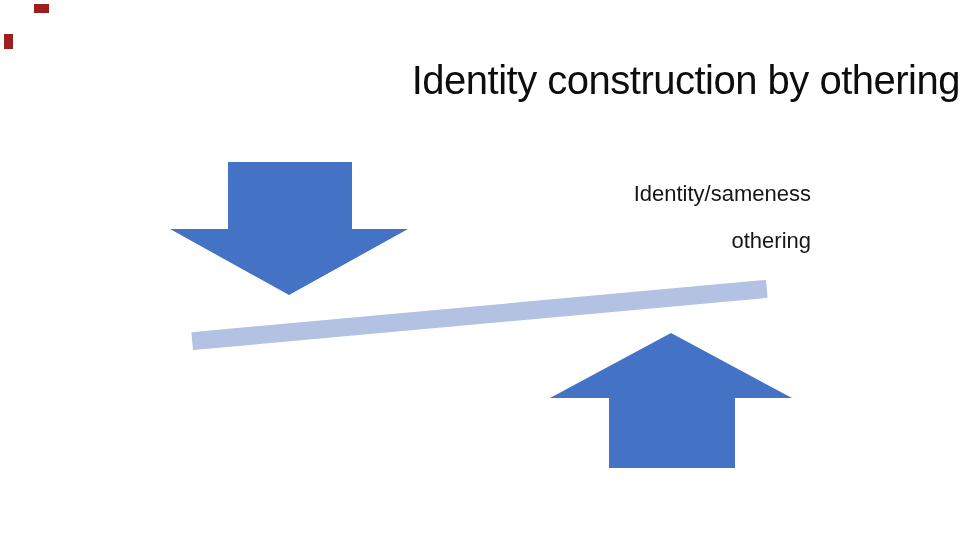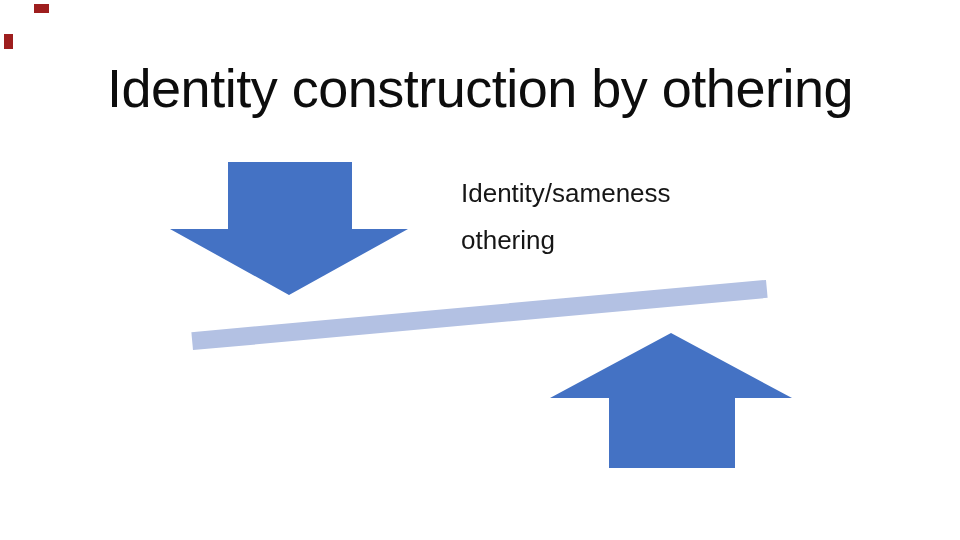--- a/index.html
+++ b/index.html
@@ -12,34 +12,34 @@
     width: 960px;
     height: 540px;
     overflow: hidden;
     font-family: "Liberation Sans", "DejaVu Sans", sans-serif;
   }
   .slide-title {
     position: absolute;
     left: 0;
     top: 56px;
     width: 960px;
-    text-align: center;
-    font-size: 54px;
+    text-align: right;
+    font-size: 40px;
     font-weight: 300;
     letter-spacing: -0.5px;
     color: #0d0d0d;
     line-height: 1.2;
     white-space: nowrap;
   }
   .label-block {
     position: absolute;
     width: 350px;
-    text-align: left;
+    text-align: right;
     color: #161616;
-    font-size: 26px;
+    font-size: 22px;
     font-weight: 400;
   }
   .label-block .line {
     white-space: nowrap;
   }
   .identity-block {
     left: 461px;
     top: 170px;
   }
   .identity-block .line { line-height: 47px; }

